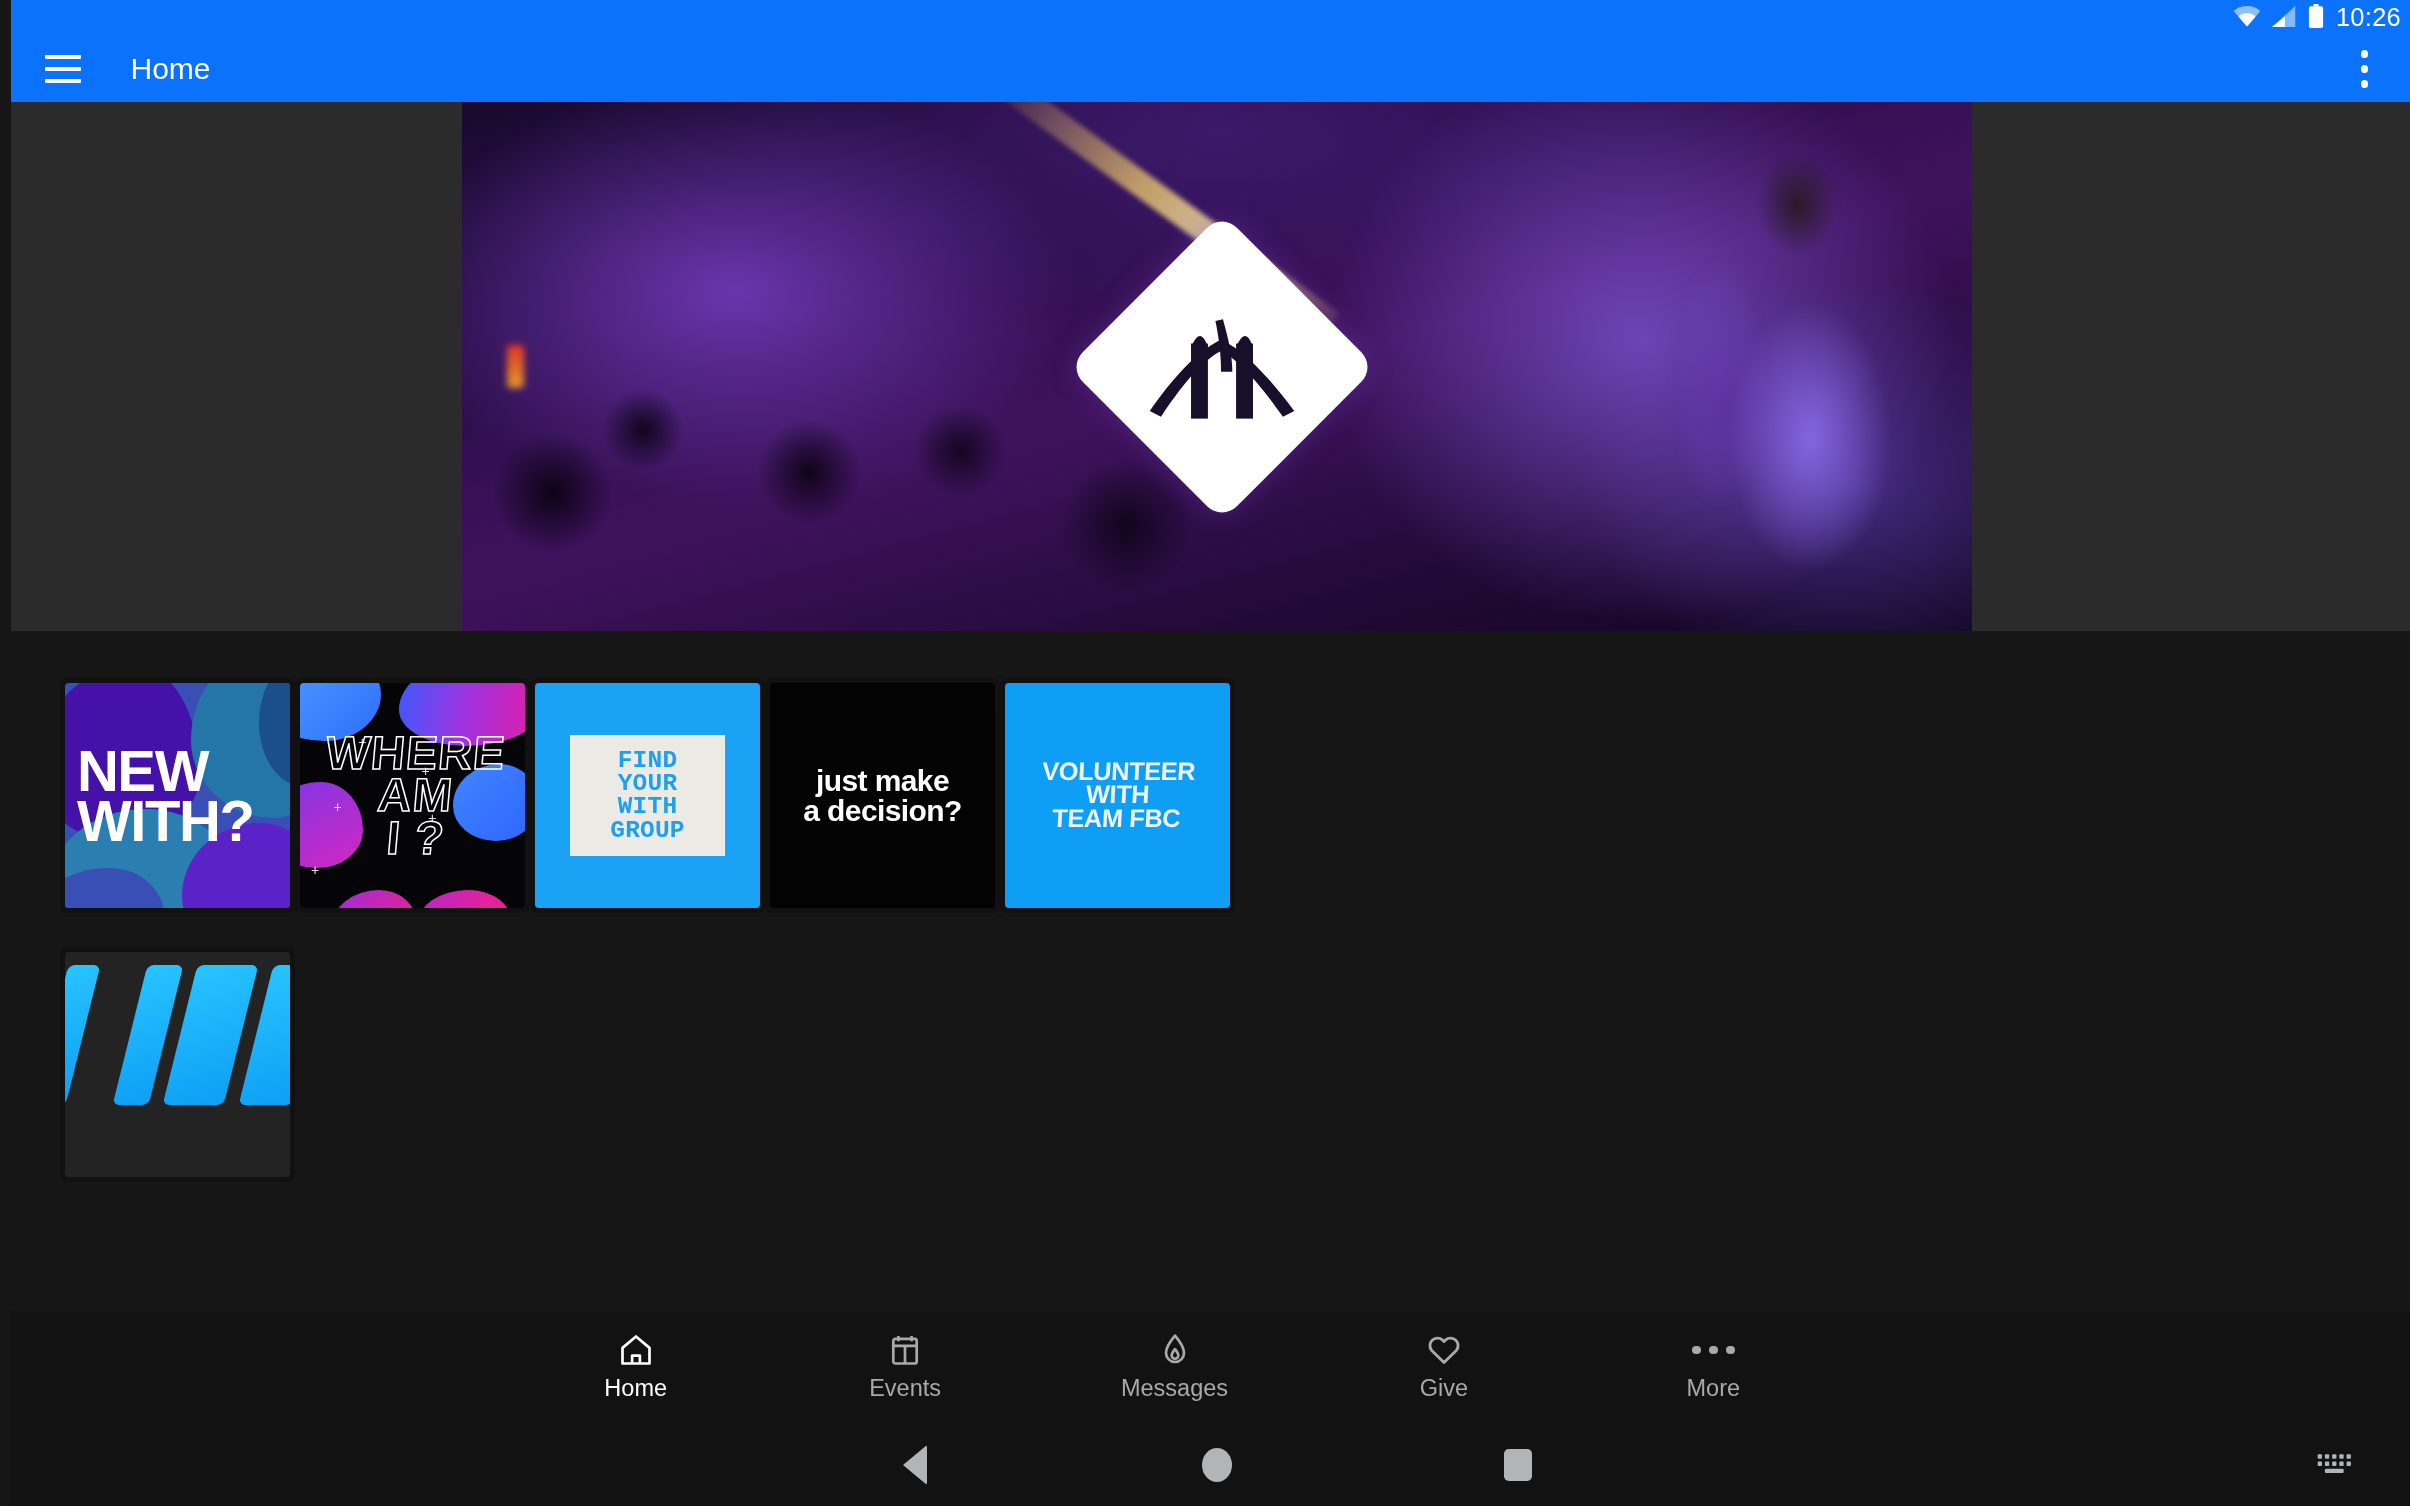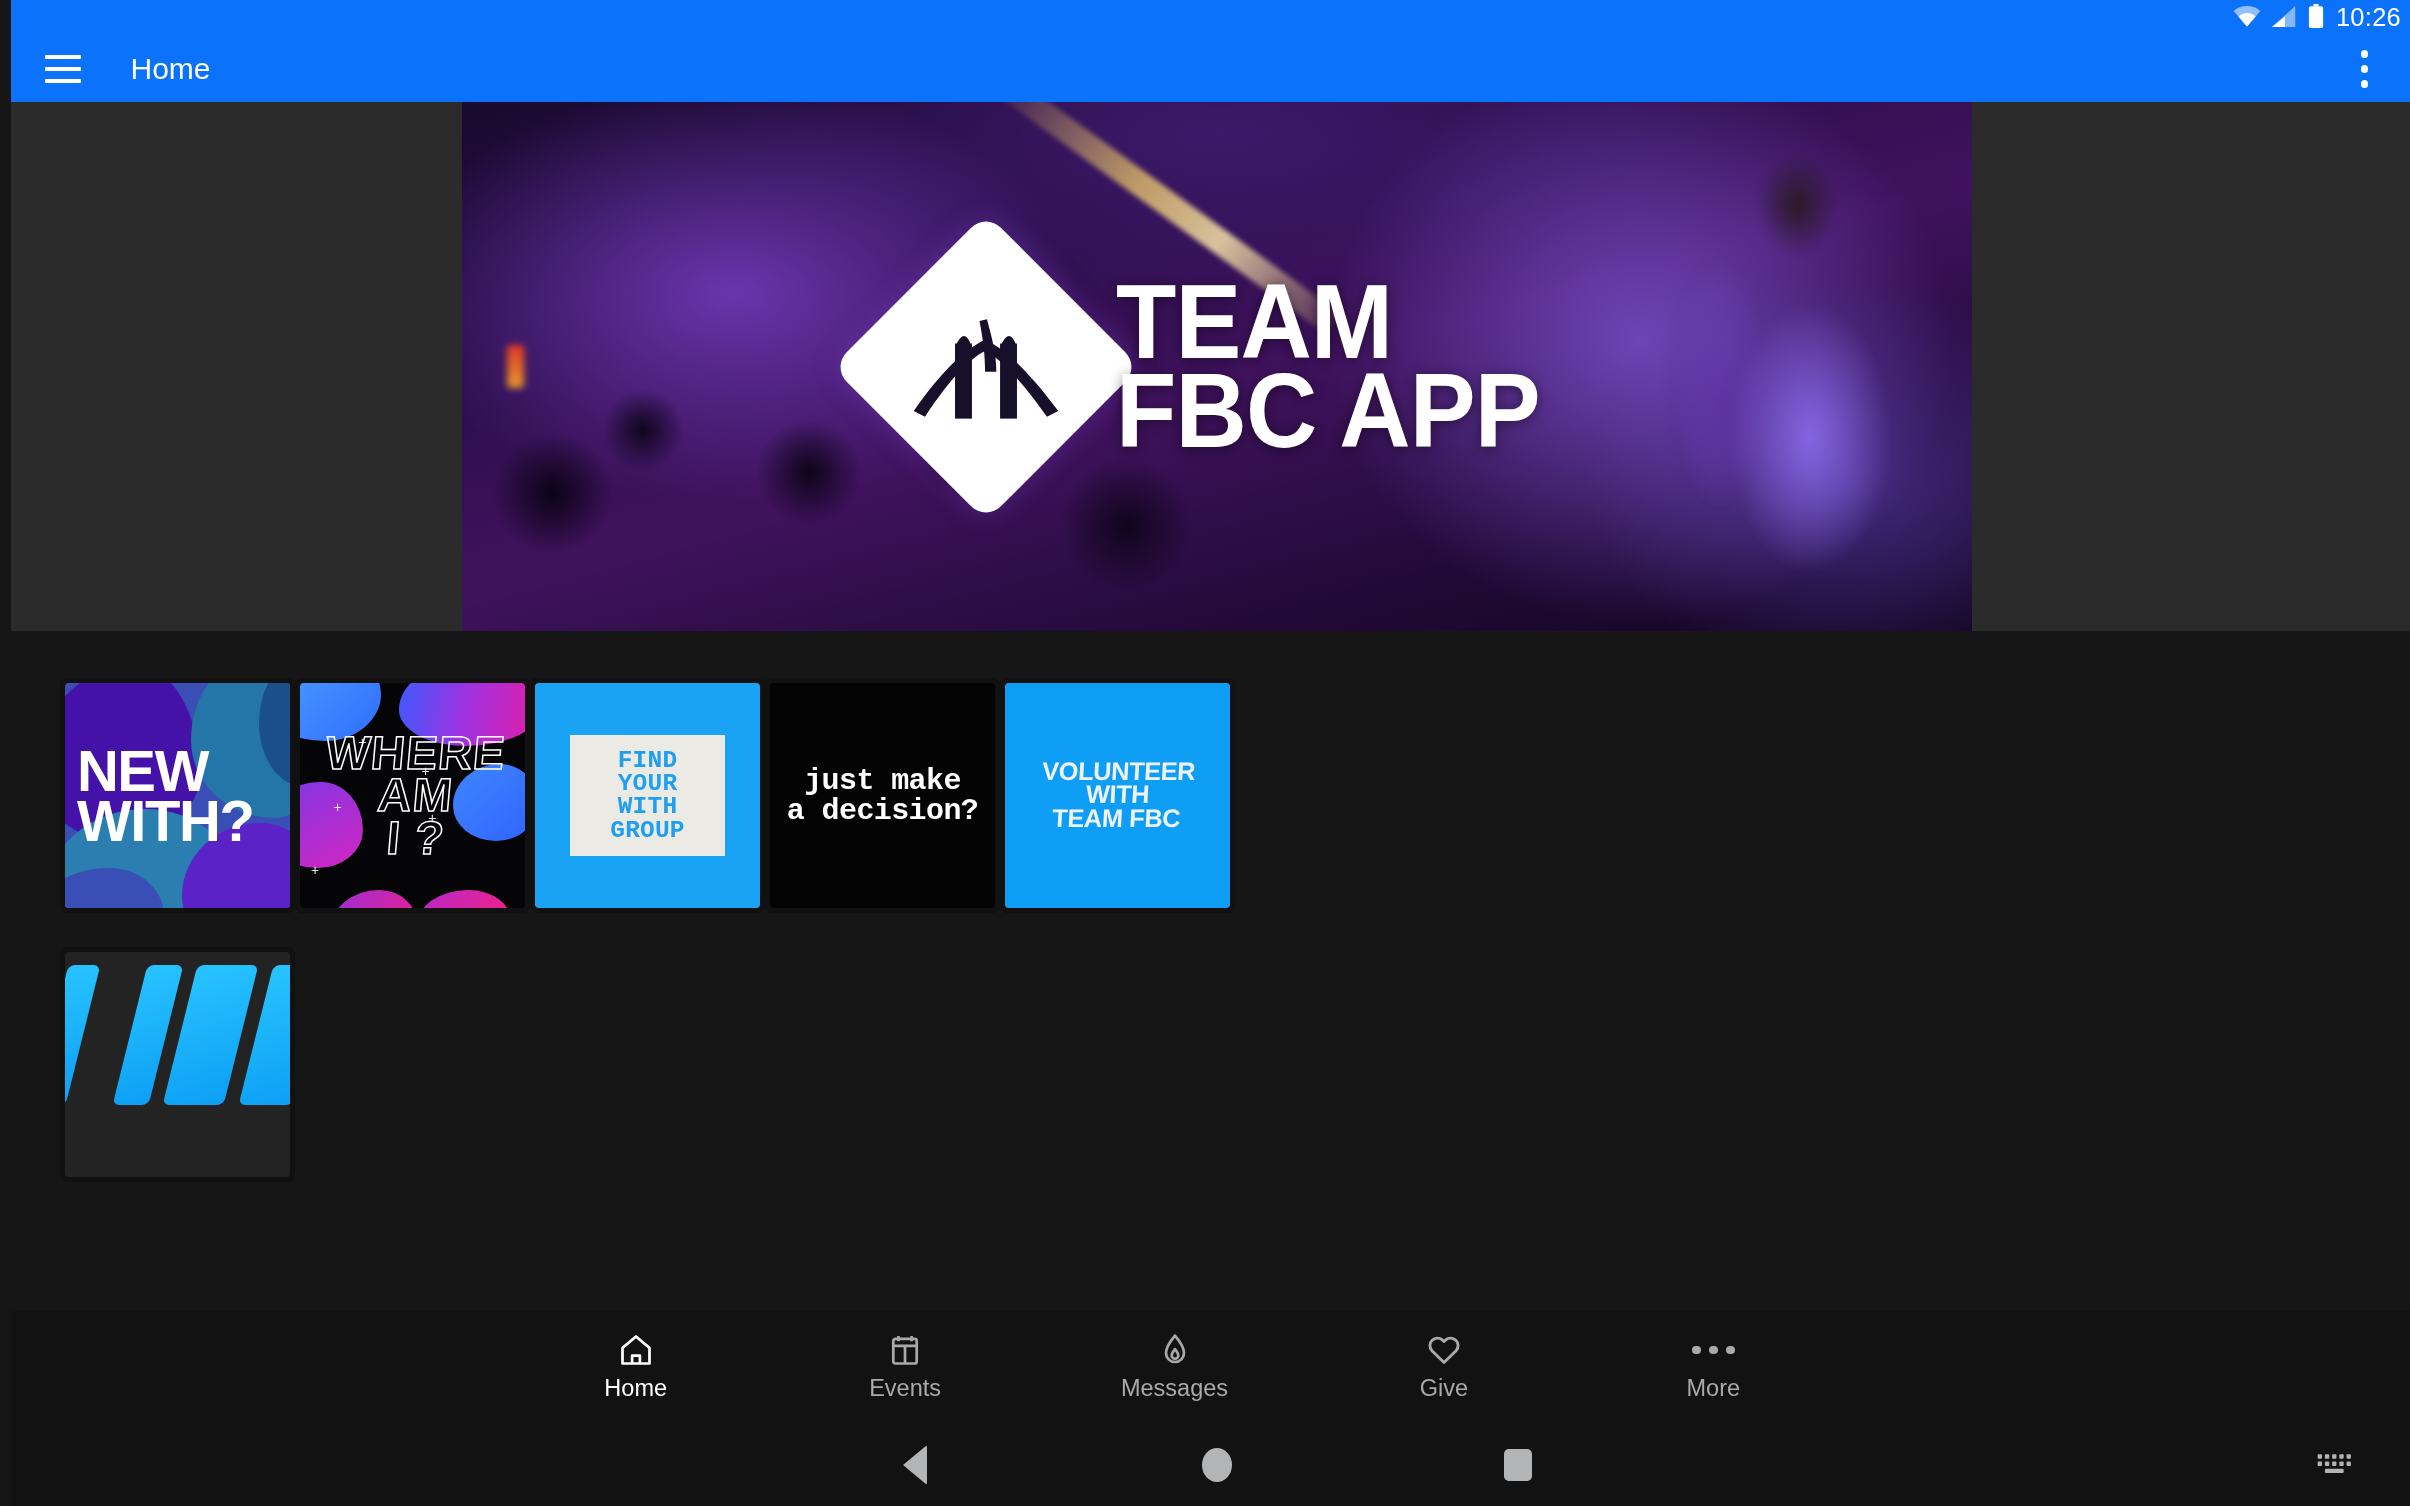--- a/index.html
+++ b/index.html
@@ -172,21 +172,21 @@
   .c3{ background:#1aa3f5;font-family:Liberation Mono, monospace; }
   .c3 .panel{
     position:absolute; left:15.5%; top:23%; width:69%; height:54%;
     background:#eceae4; display:flex; flex-direction:column;
     align-items:center; justify-content:center; line-height:.95;
   }
   .c3 .panel span{ color:#1e9ff0; font-weight:bold; font-size:24.5px; letter-spacing:0.2px; }
 
   
   .c4{ background:#030303; display:flex; align-items:center; justify-content:center; }
-  .c4 .txt{ display:flex; flex-direction:column; align-items:center; line-height:1.0;font-family:Liberation Mono, monospace; }
+  .c4 .txt{ display:flex; flex-direction:column; align-items:center; line-height:1.0; }
   .c4 .txt span{ color:#fff; font-size:30px; font-weight:bold; letter-spacing:-0.6px; }
 
   
   .c5{ background:#0f9ef5; display:flex; align-items:center; justify-content:center; }
   .c5 .txt{ display:flex; flex-direction:column; align-items:center; line-height:.92;
             transform:skewX(-3deg); }
   .c5 .txt span{ color:#eef3f7; font-weight:bold; font-size:25.4px; letter-spacing:-0.4px; }
 
   
   .cards-row2{ padding:34px 49px 0 49px; display:flex; gap:34px; }
@@ -285,24 +285,20 @@
             <div class="logo-bridge">
               <svg width="160" height="122" viewBox="0 0 170 130">
                 <path d="M8 112 C40 66 66 44 84 36 C102 44 128 66 162 112 L150 118 C120 76 100 56 84 48 C68 56 48 76 20 118 Z" fill="#17102b"></path>
                 <path d="M86 14 C92 36 96 52 96 70 L84 70 C84 52 82 36 78 16 Z" fill="#17102b"></path>
                 <rect x="52" y="40" width="18" height="80" fill="#17102b"></rect>
                 <rect x="100" y="40" width="18" height="80" fill="#17102b"></rect>
                 <path d="M52 44 C58 30 64 26 70 44 Z" fill="#17102b"></path>
                 <path d="M100 44 C106 30 112 26 118 44 Z" fill="#17102b"></path>
               </svg>
             </div>
-          </div>
-          <div class="hero-text">
-            <div class="hero-line">TEAM</div>
-            <div class="hero-line">FBC APP</div>
           </div>
         </div>
       </div>
     </div>
 
     <div class="cards">
 
       <div class="card">
         <div class="card-inner c1">
           <div class="b1"></div>

